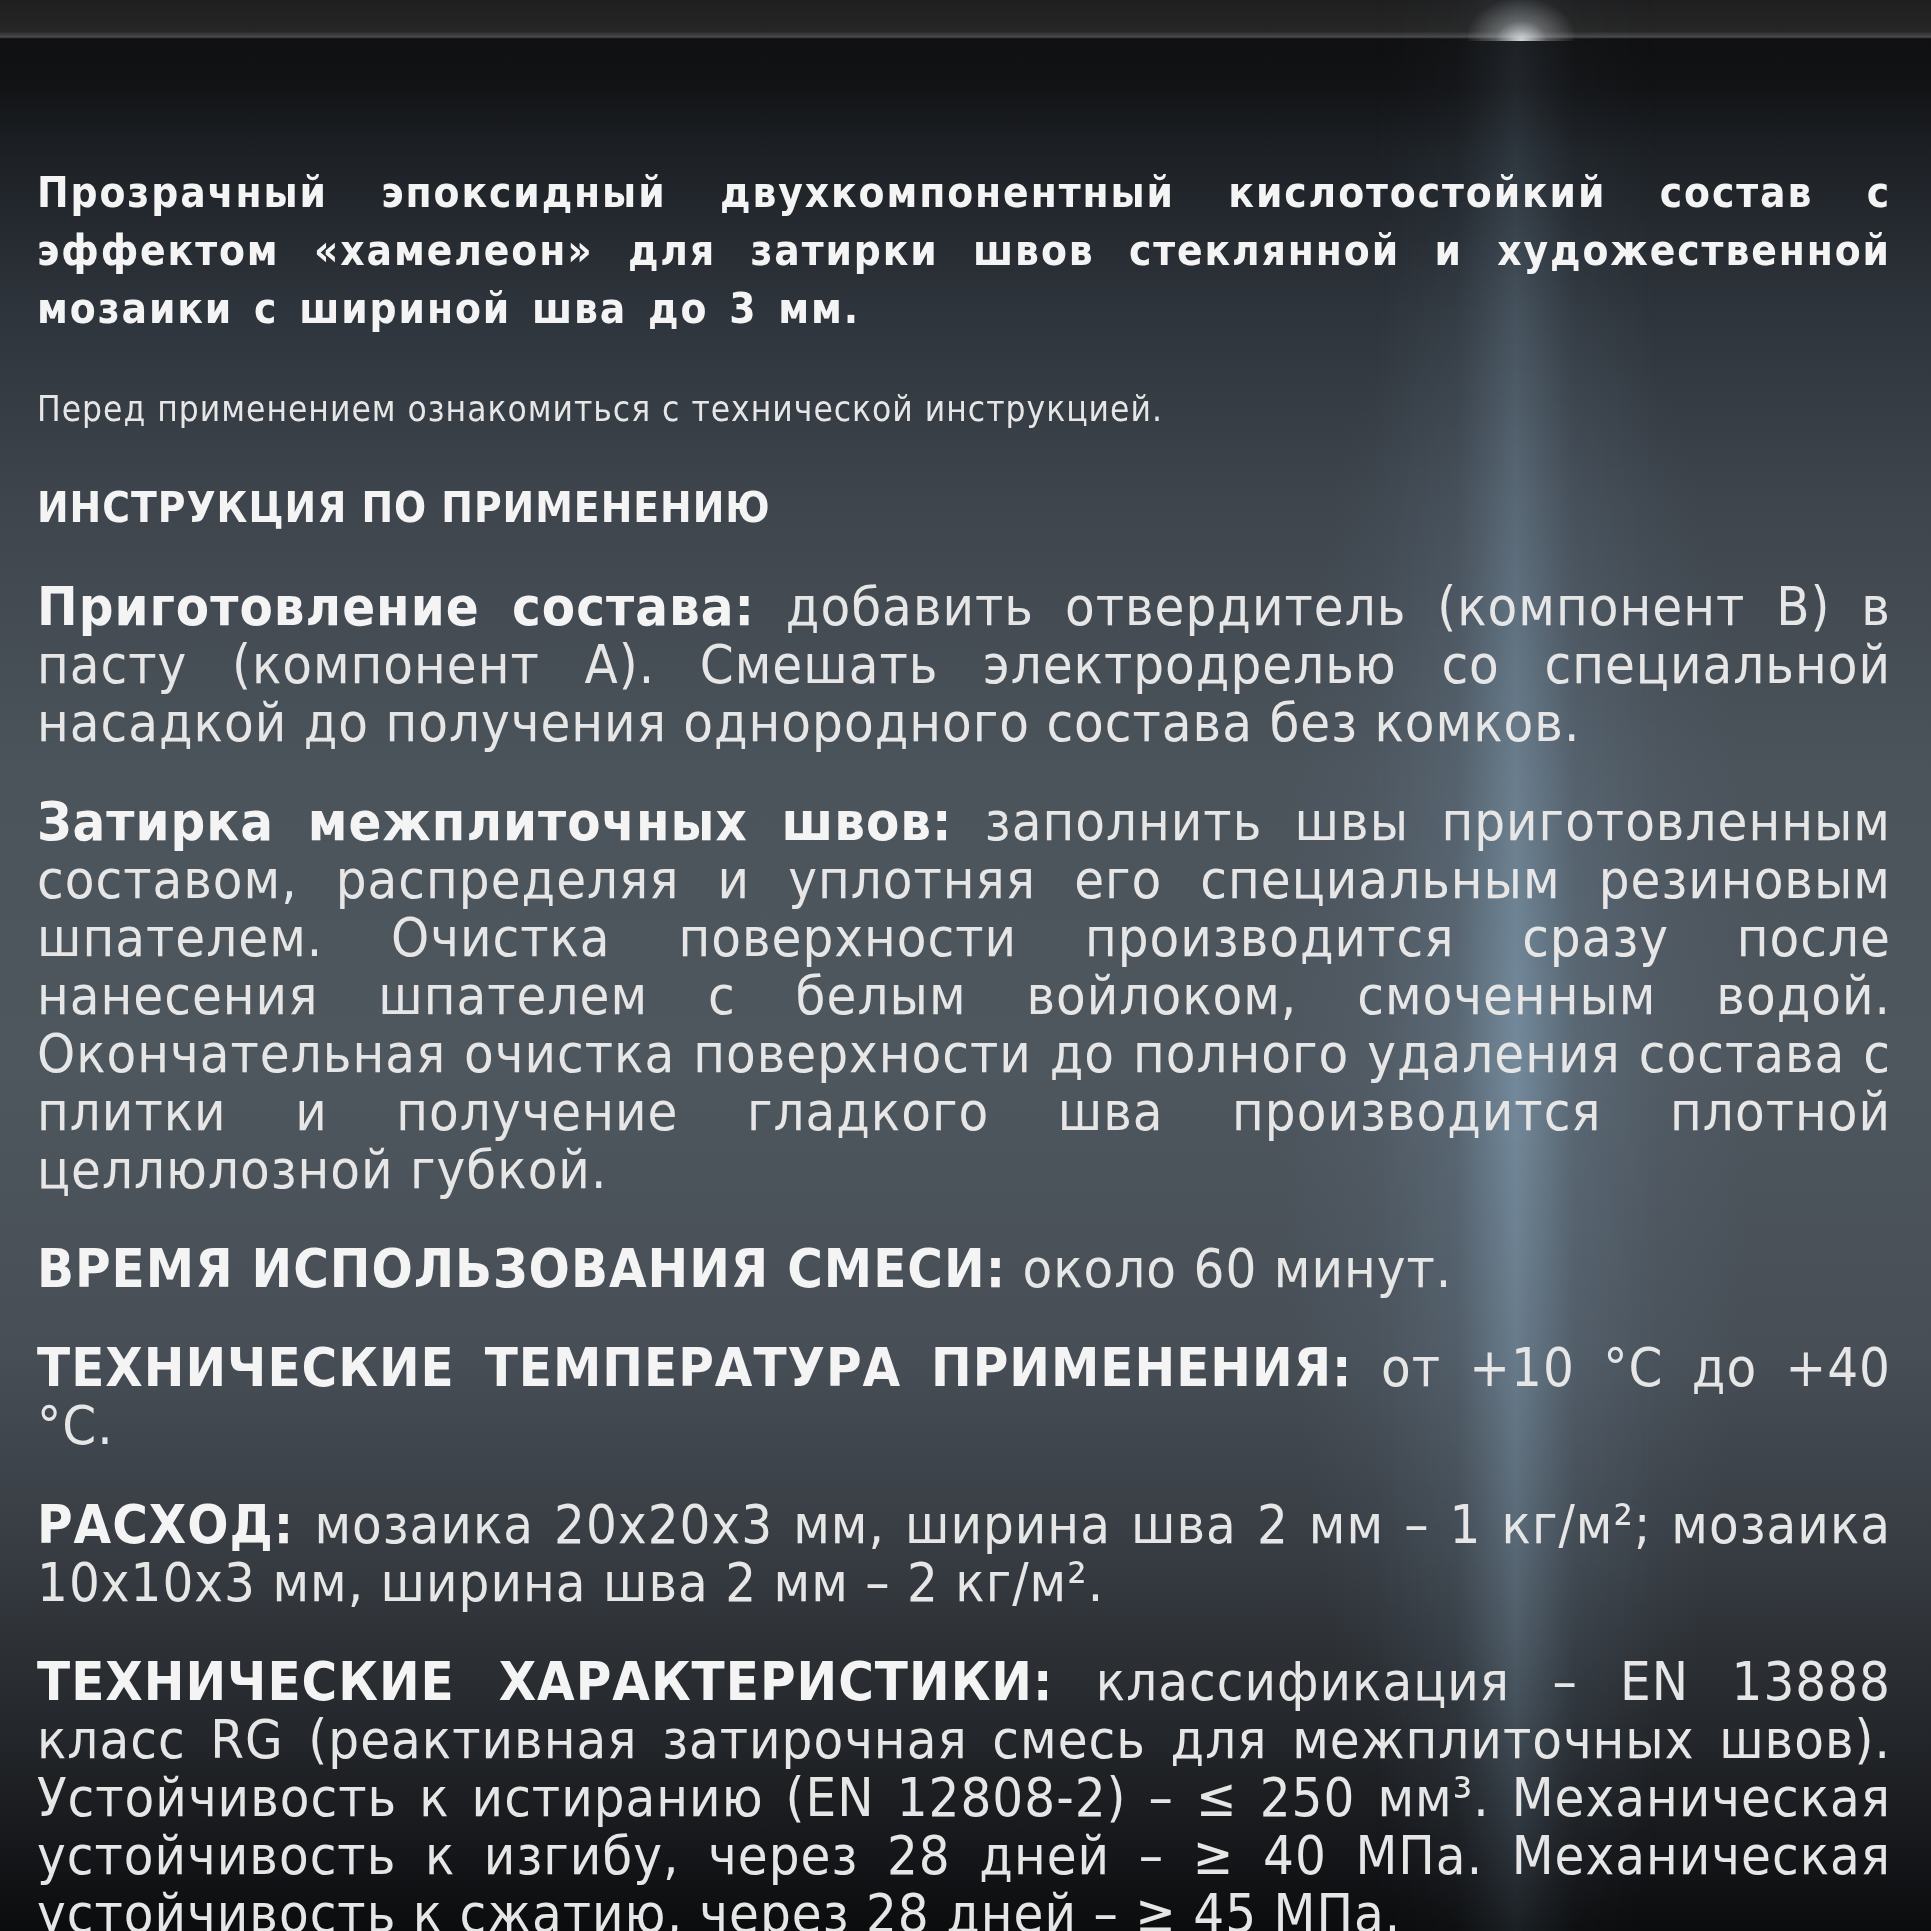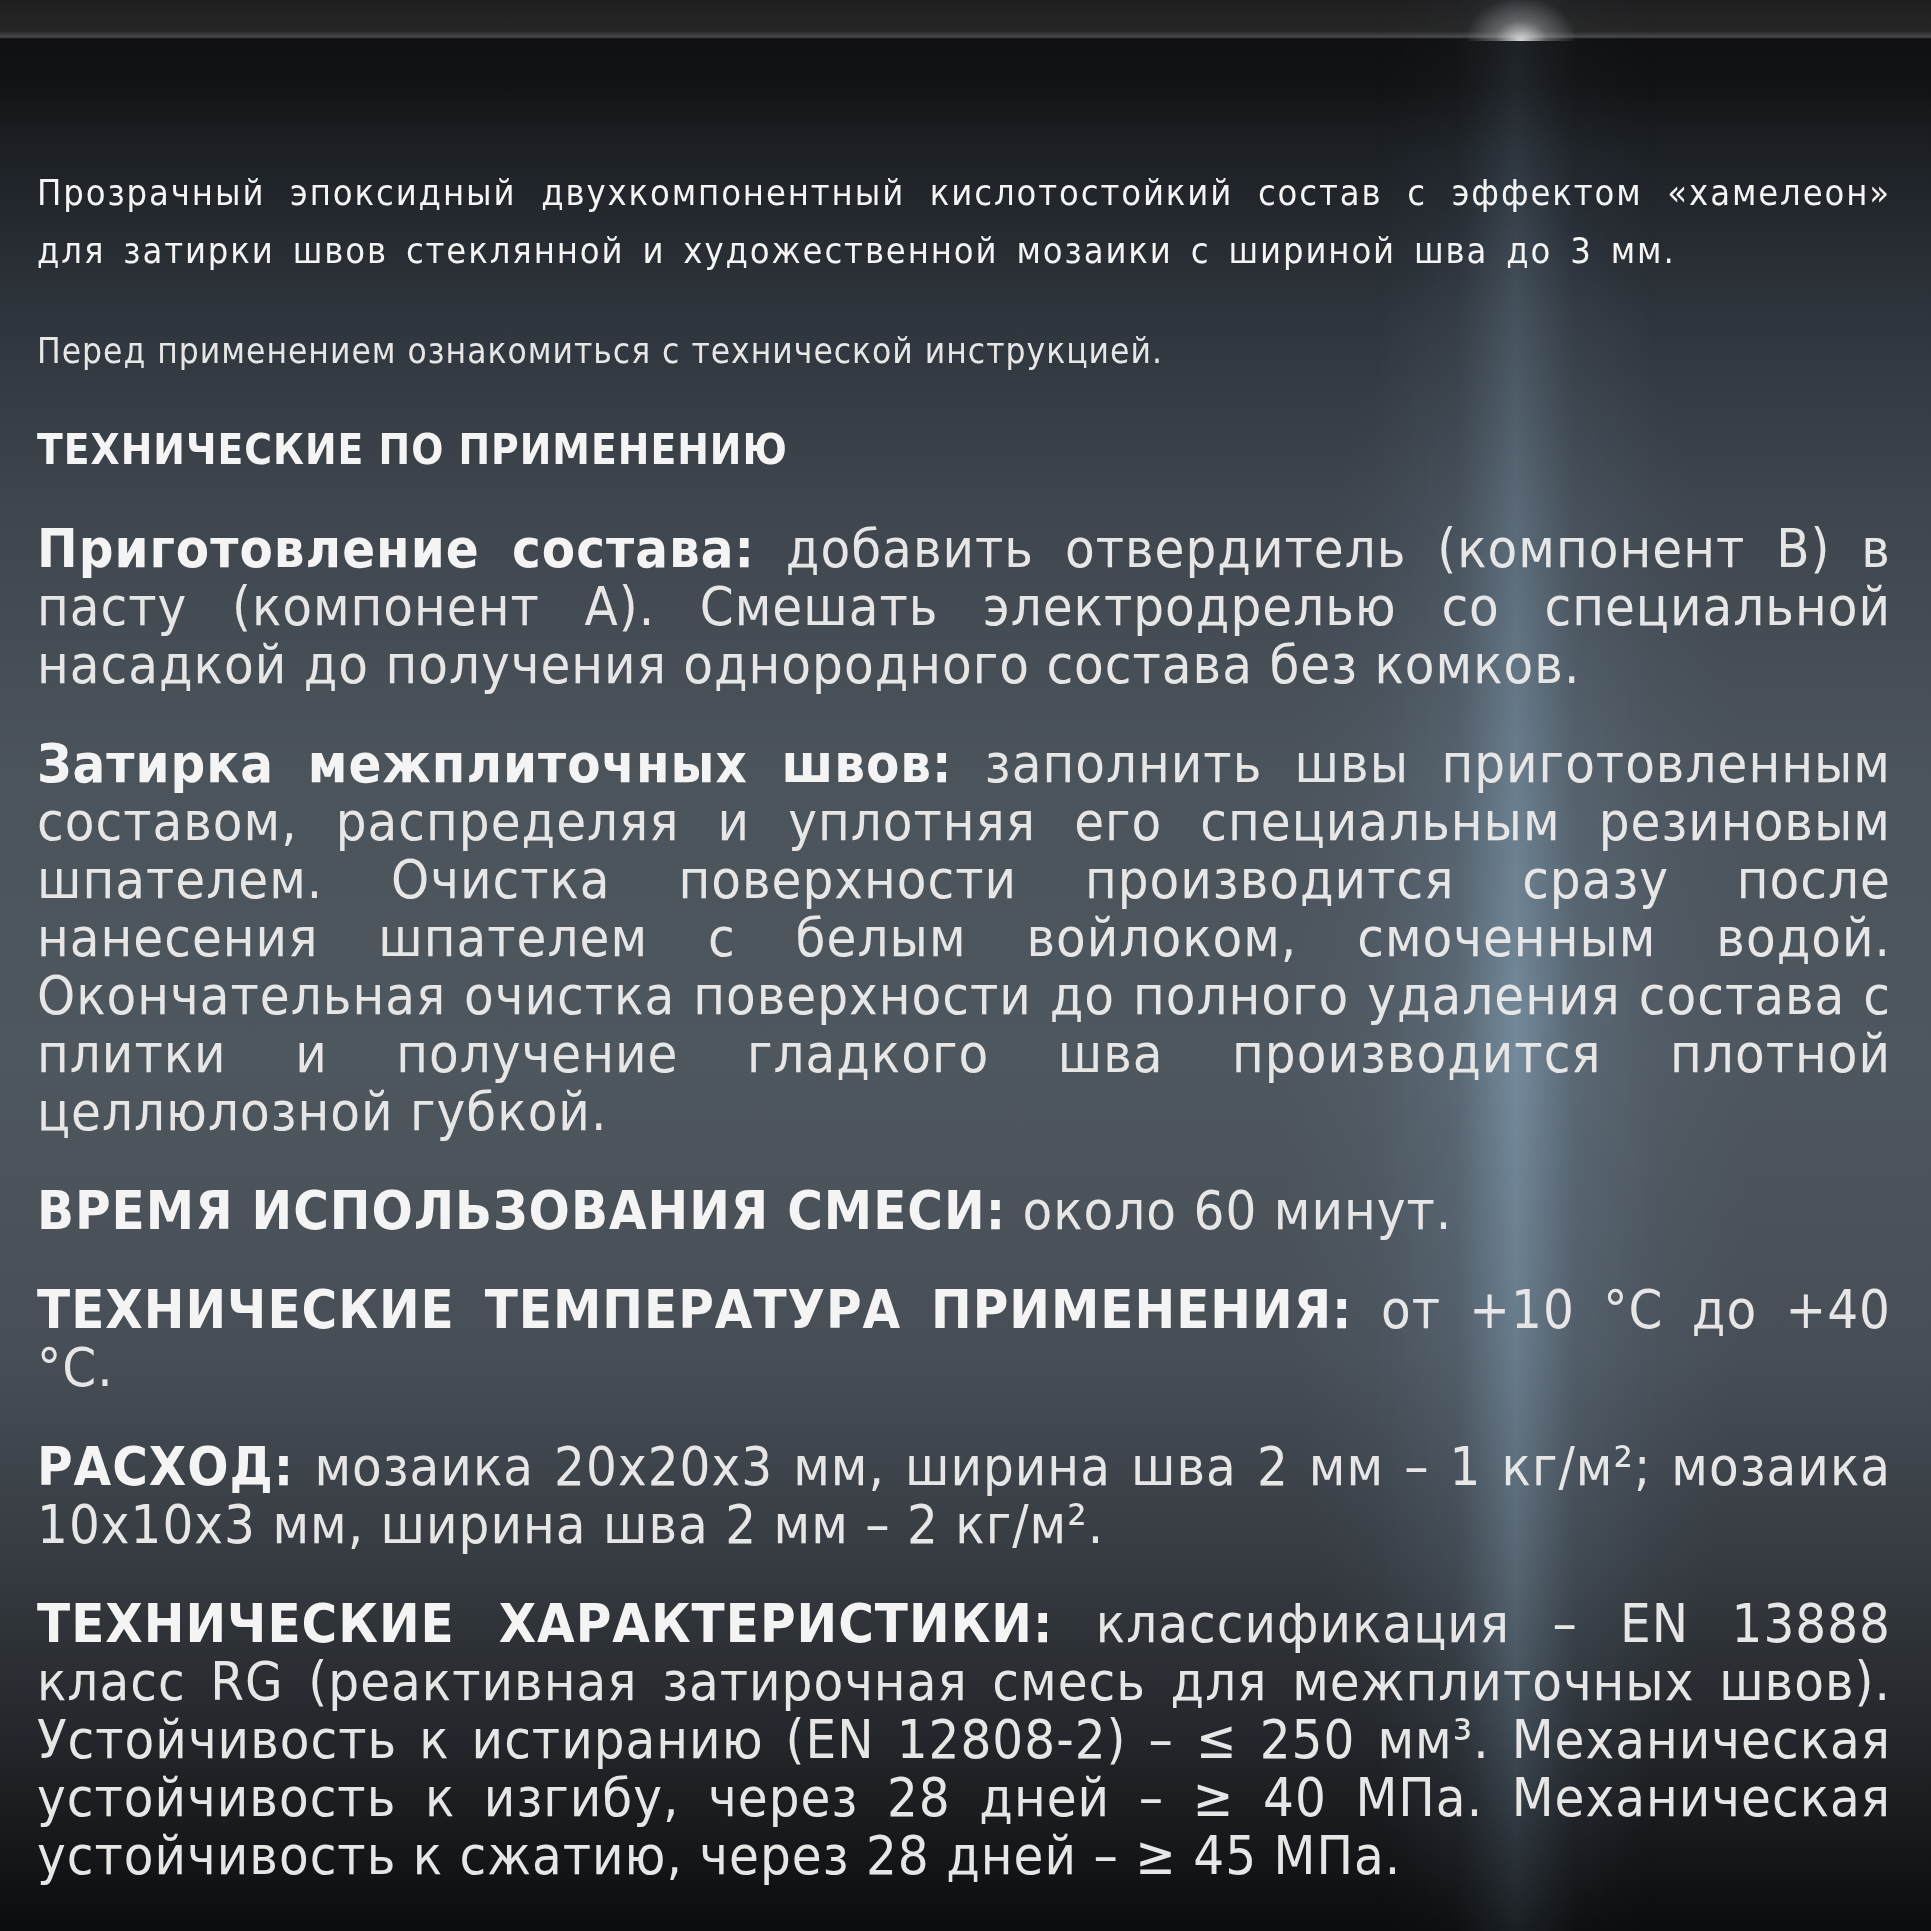--- a/index.html
+++ b/index.html
@@ -81,23 +81,23 @@
       font-family: "DejaVu Sans Condensed", "DejaVu Sans", sans-serif;
       font-stretch: condensed;
     }
     p {
       margin: 0;
       text-align: justify;
       text-align-last: left;
       letter-spacing: 1px;
     }
     .intro {
-      font-size: 36px;
+      font-size: 42px;
       line-height: 58px;
-      font-weight: normal;
+      font-weight: bold;
       color: #f4f4f4;
       letter-spacing: 1.9px;
       word-spacing: 5.8px;
     }
     .note {
       margin-top: 42px;
       font-size: 35px;
       line-height: 58px;
       color: #e6e6e6;
     }
@@ -126,21 +126,21 @@
   <div class="top-bar"></div>
   <div class="top-flare"></div>
   <div class="beam-glow"></div>
   <div class="beam"></div>
 
   <div class="content">
     <p class="intro">Прозрачный эпоксидный двухкомпонентный кислотостойкий состав с эффектом «хамелеон» для затирки швов стеклянной и художественной мозаики с шириной шва до 3 мм.</p>
 
     <p class="note">Перед применением ознакомиться с технической инструкцией.</p>
 
-    <p class="heading">ТЕХНИЧЕСКИЕ ПО ПРИМЕНЕНИЮ</p>
+    <p class="heading">ИНСТРУКЦИЯ ПО ПРИМЕНЕНИЮ</p>
 
     <p class="para">
       <span class="label">Приготовление состава:</span><span> добавить отвердитель (компонент B) в пасту (компонент A). Смешать электродрелью со специальной насадкой до получения однородного состава без комков.</span>
     </p>
 
     <p class="para">
       <span class="label">Затирка межплиточных швов:</span><span> заполнить швы приготовленным составом, распределяя и уплотняя его специальным резиновым шпателем. Очистка поверхности производится сразу после нанесения шпателем с белым войлоком, смоченным водой. Окончательная очистка поверхности до полного удаления состава  с плитки и получение гладкого шва производится плотной целлюлозной губкой.</span>
     </p>
 
     <p class="para">

